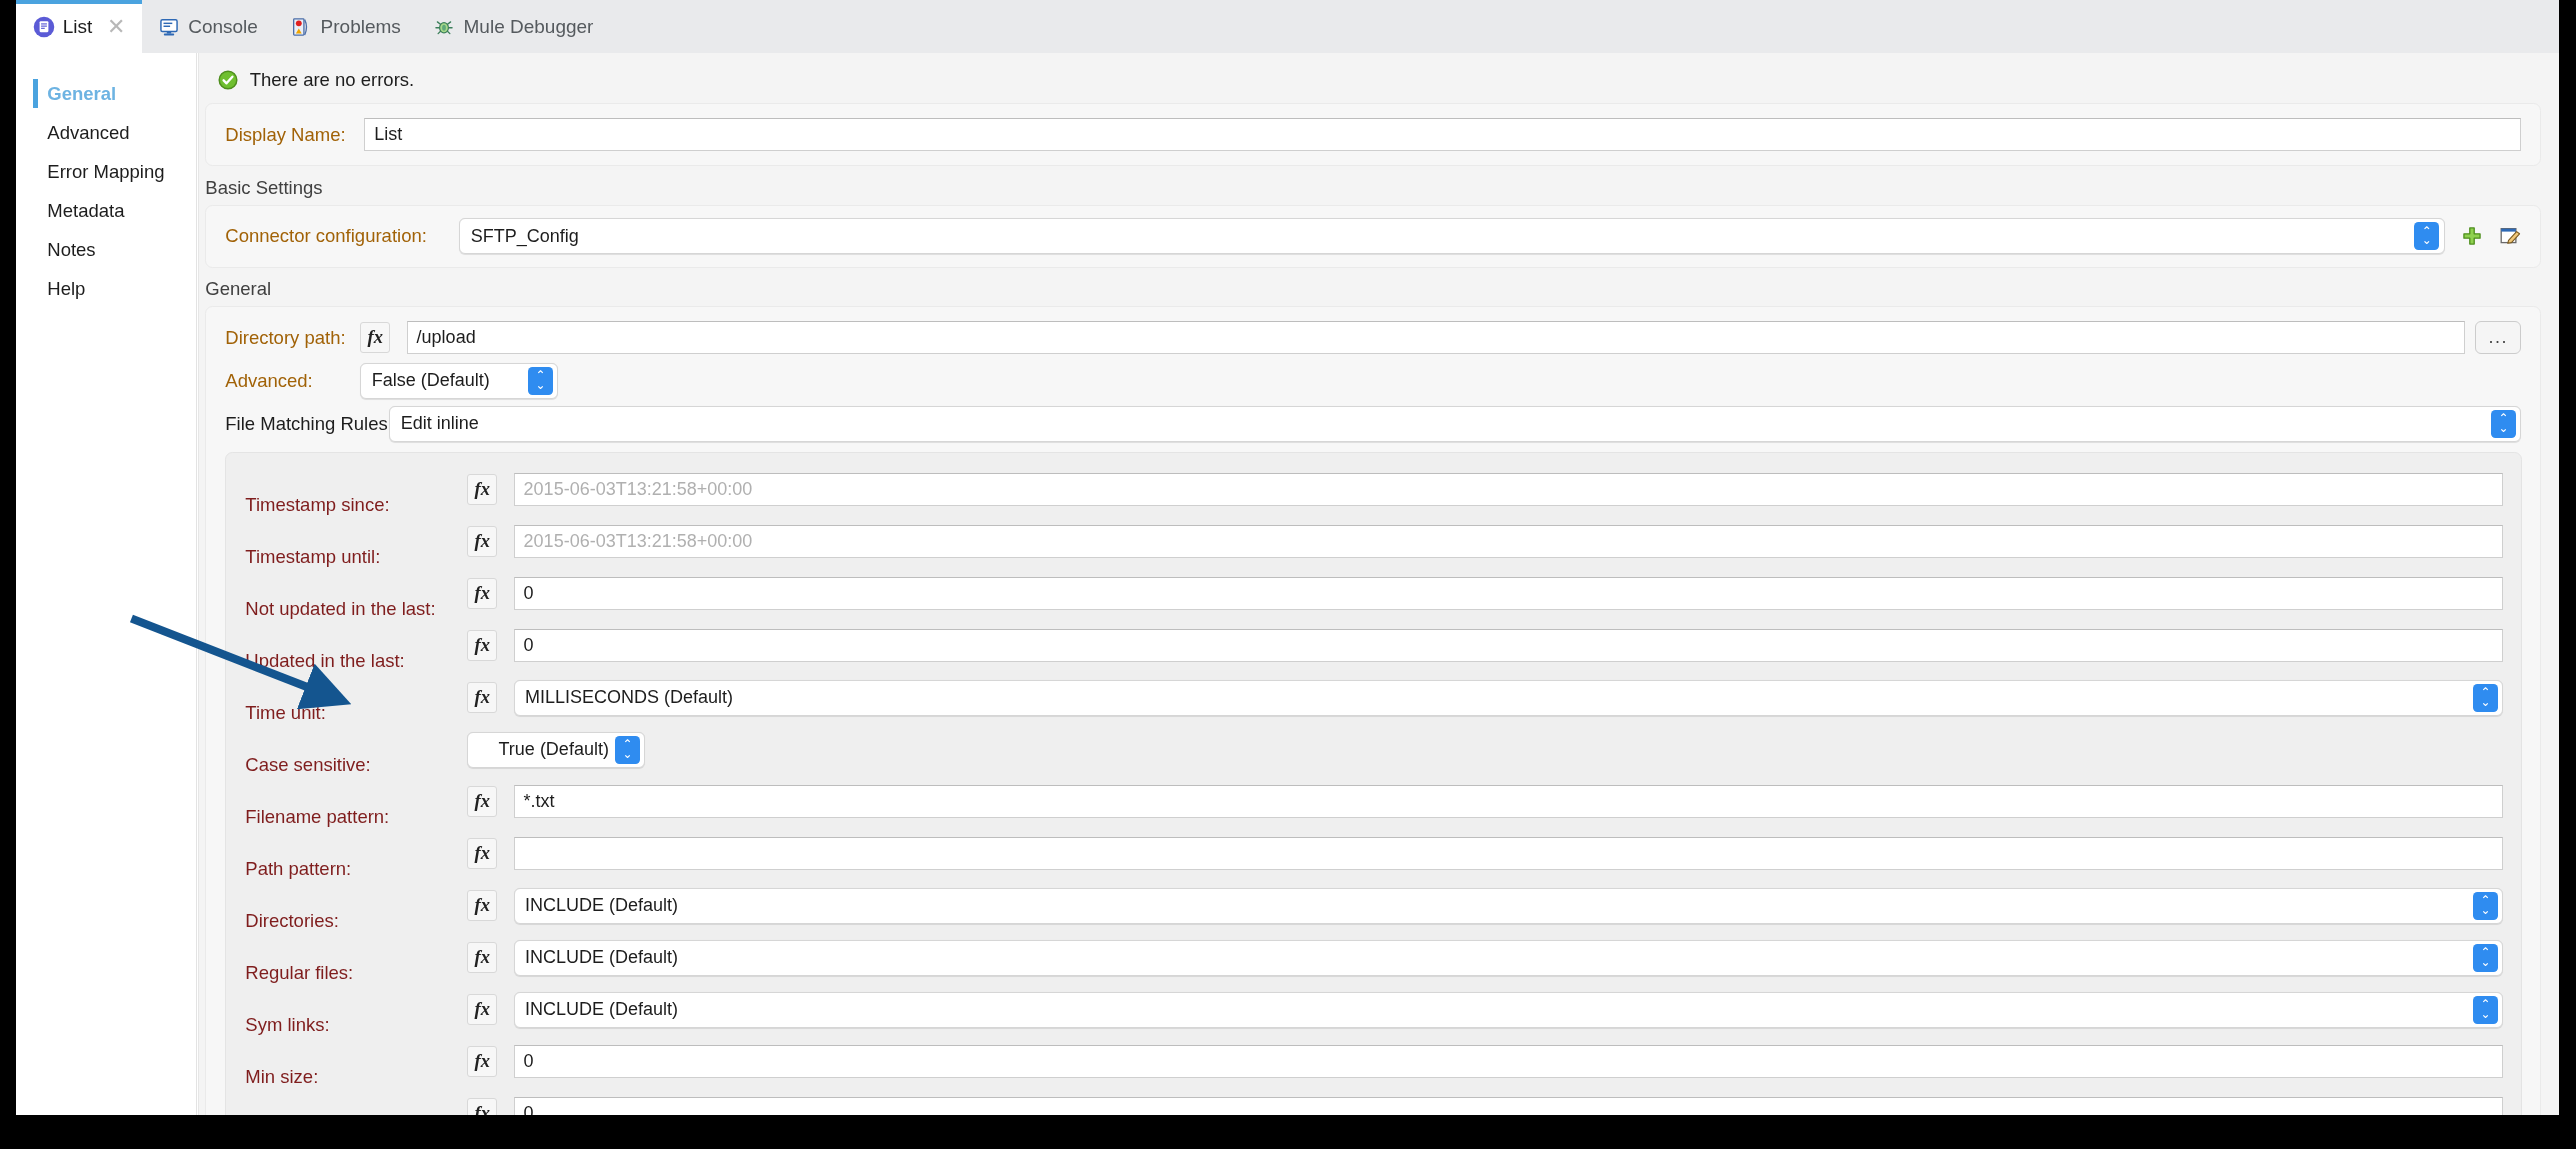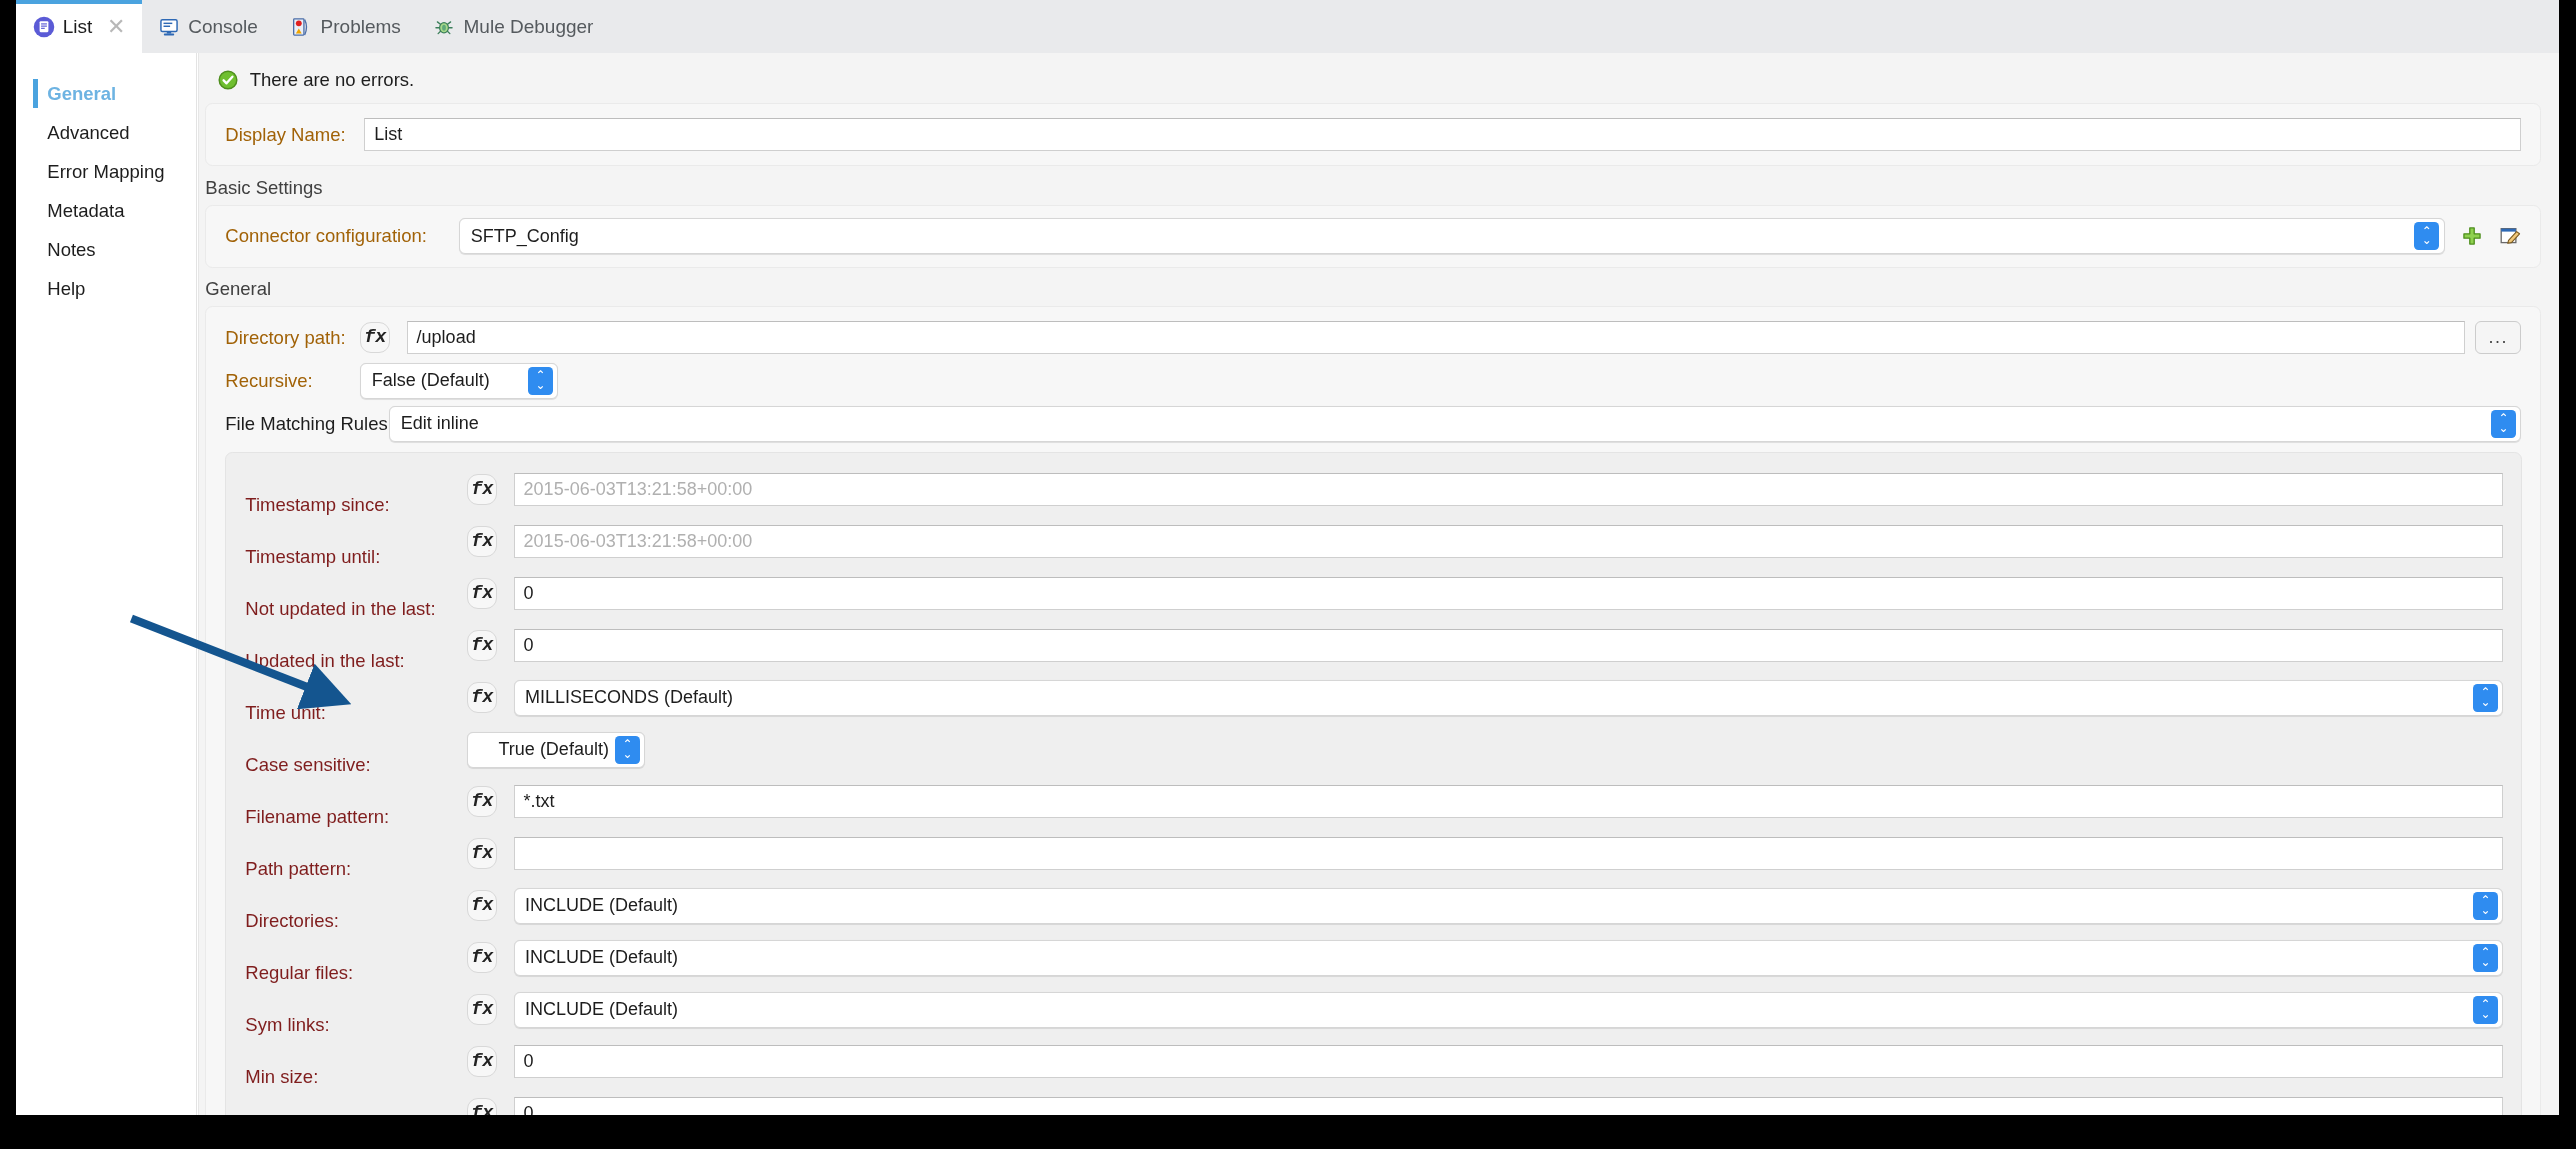--- a/index.html
+++ b/index.html
@@ -149,23 +149,23 @@
   .lbl {
     font-size: 18.5px;
     color: #a16207;
     flex: 0 0 auto;
   }
 
   .fxbtn {
     width: 30px; height: 31px;
     border: 0.7px solid #d8d8d8;
     background: #f7f7f7;
-    border-radius: 11px;
+    border-radius: 3px;
     display: flex; align-items: center; justify-content: center;
-    font-family: Liberation Mono, monospace;
+    font-family: Liberation Serif, serif;
     font-style: italic;
     font-weight: bold;
     font-size: 18.5px;
     color: #222;
     flex: 0 0 auto;
   }
 
   .txt {
     height: 33px;
     background: #ffffff;
@@ -411,21 +411,21 @@
       <div class="panel">
 
         <div class="row">
           <span class="lbl" style="flex:0 0 135px;">Directory path:</span>
           <span class="fxbtn">fx</span>
           <span class="txt" style="margin-left:16.3px;">/upload</span>
           <span class="dots">...</span>
         </div>
 
         <div class="row">
-          <span class="lbl" style="flex:0 0 135px;">Recursive:</span>
+          <span class="lbl" style="flex:0 0 135px;">Advanced:</span>
           <span class="combo small" style="width:198px;">
             <span class="val">False (Default)</span>
             <span class="stepper">
                 <span>⌃</span>
                 <span>⌄</span>
               </span>
           </span>
         </div>
 
         <div class="row">

